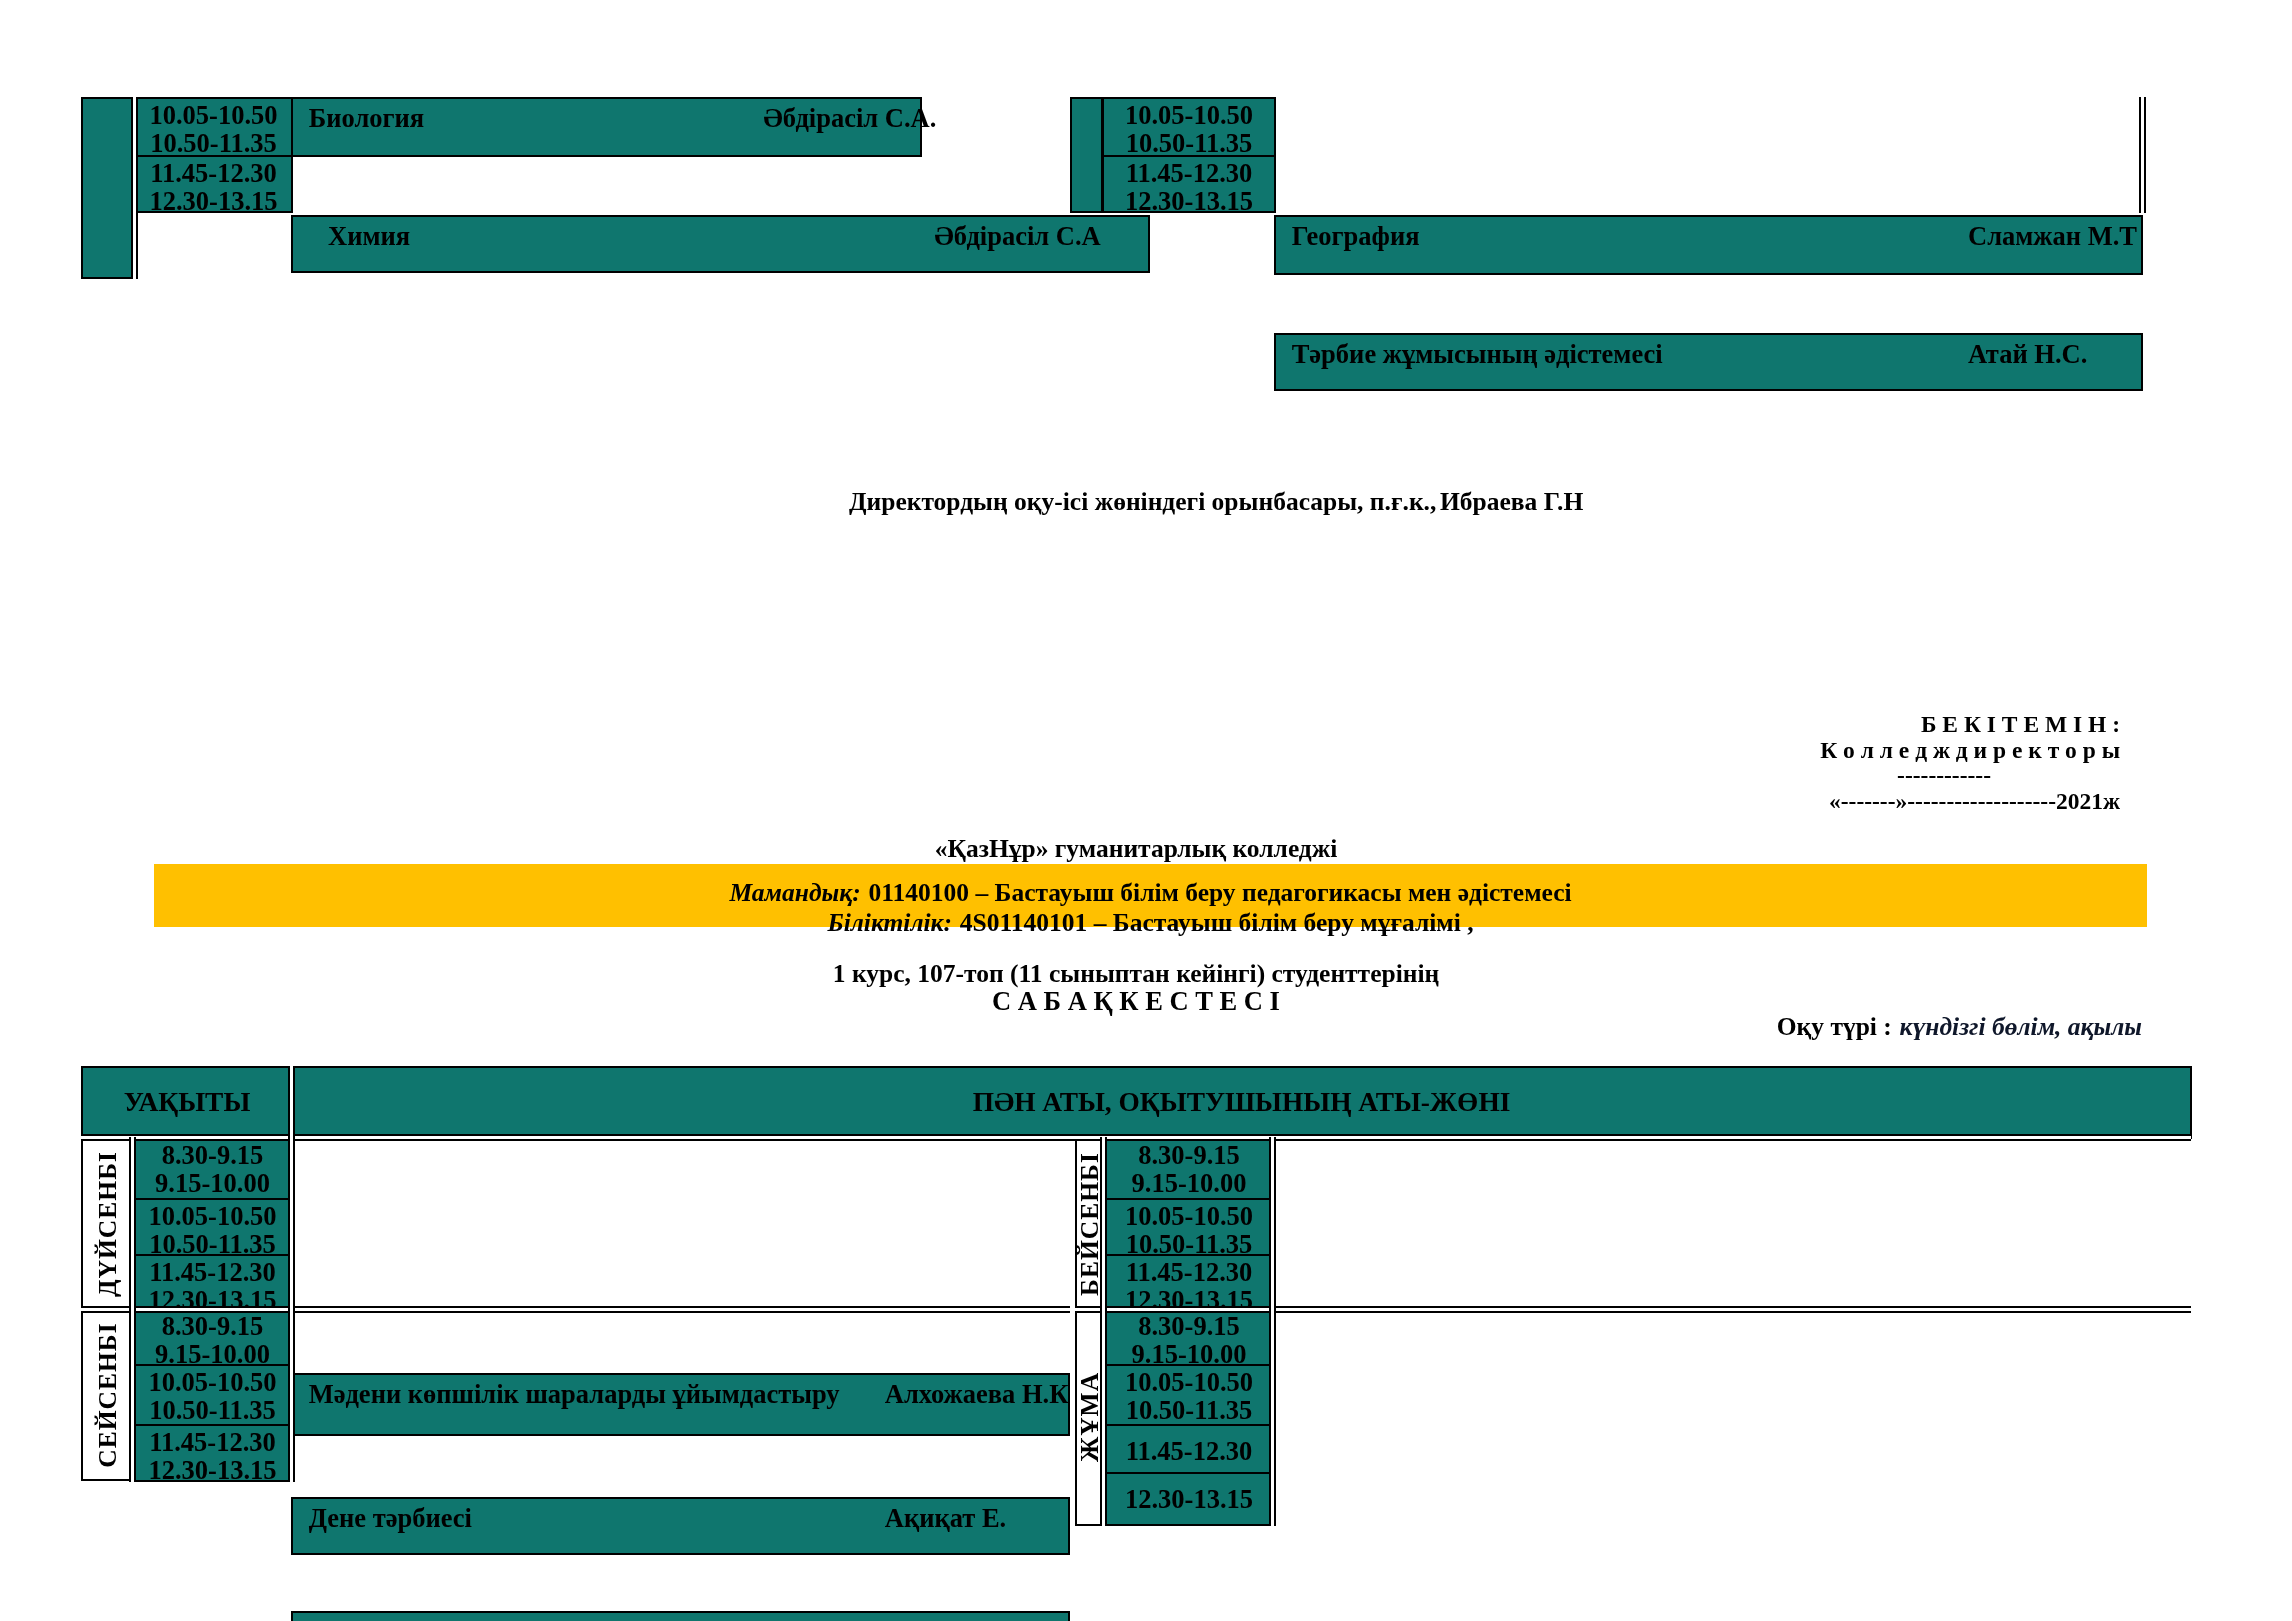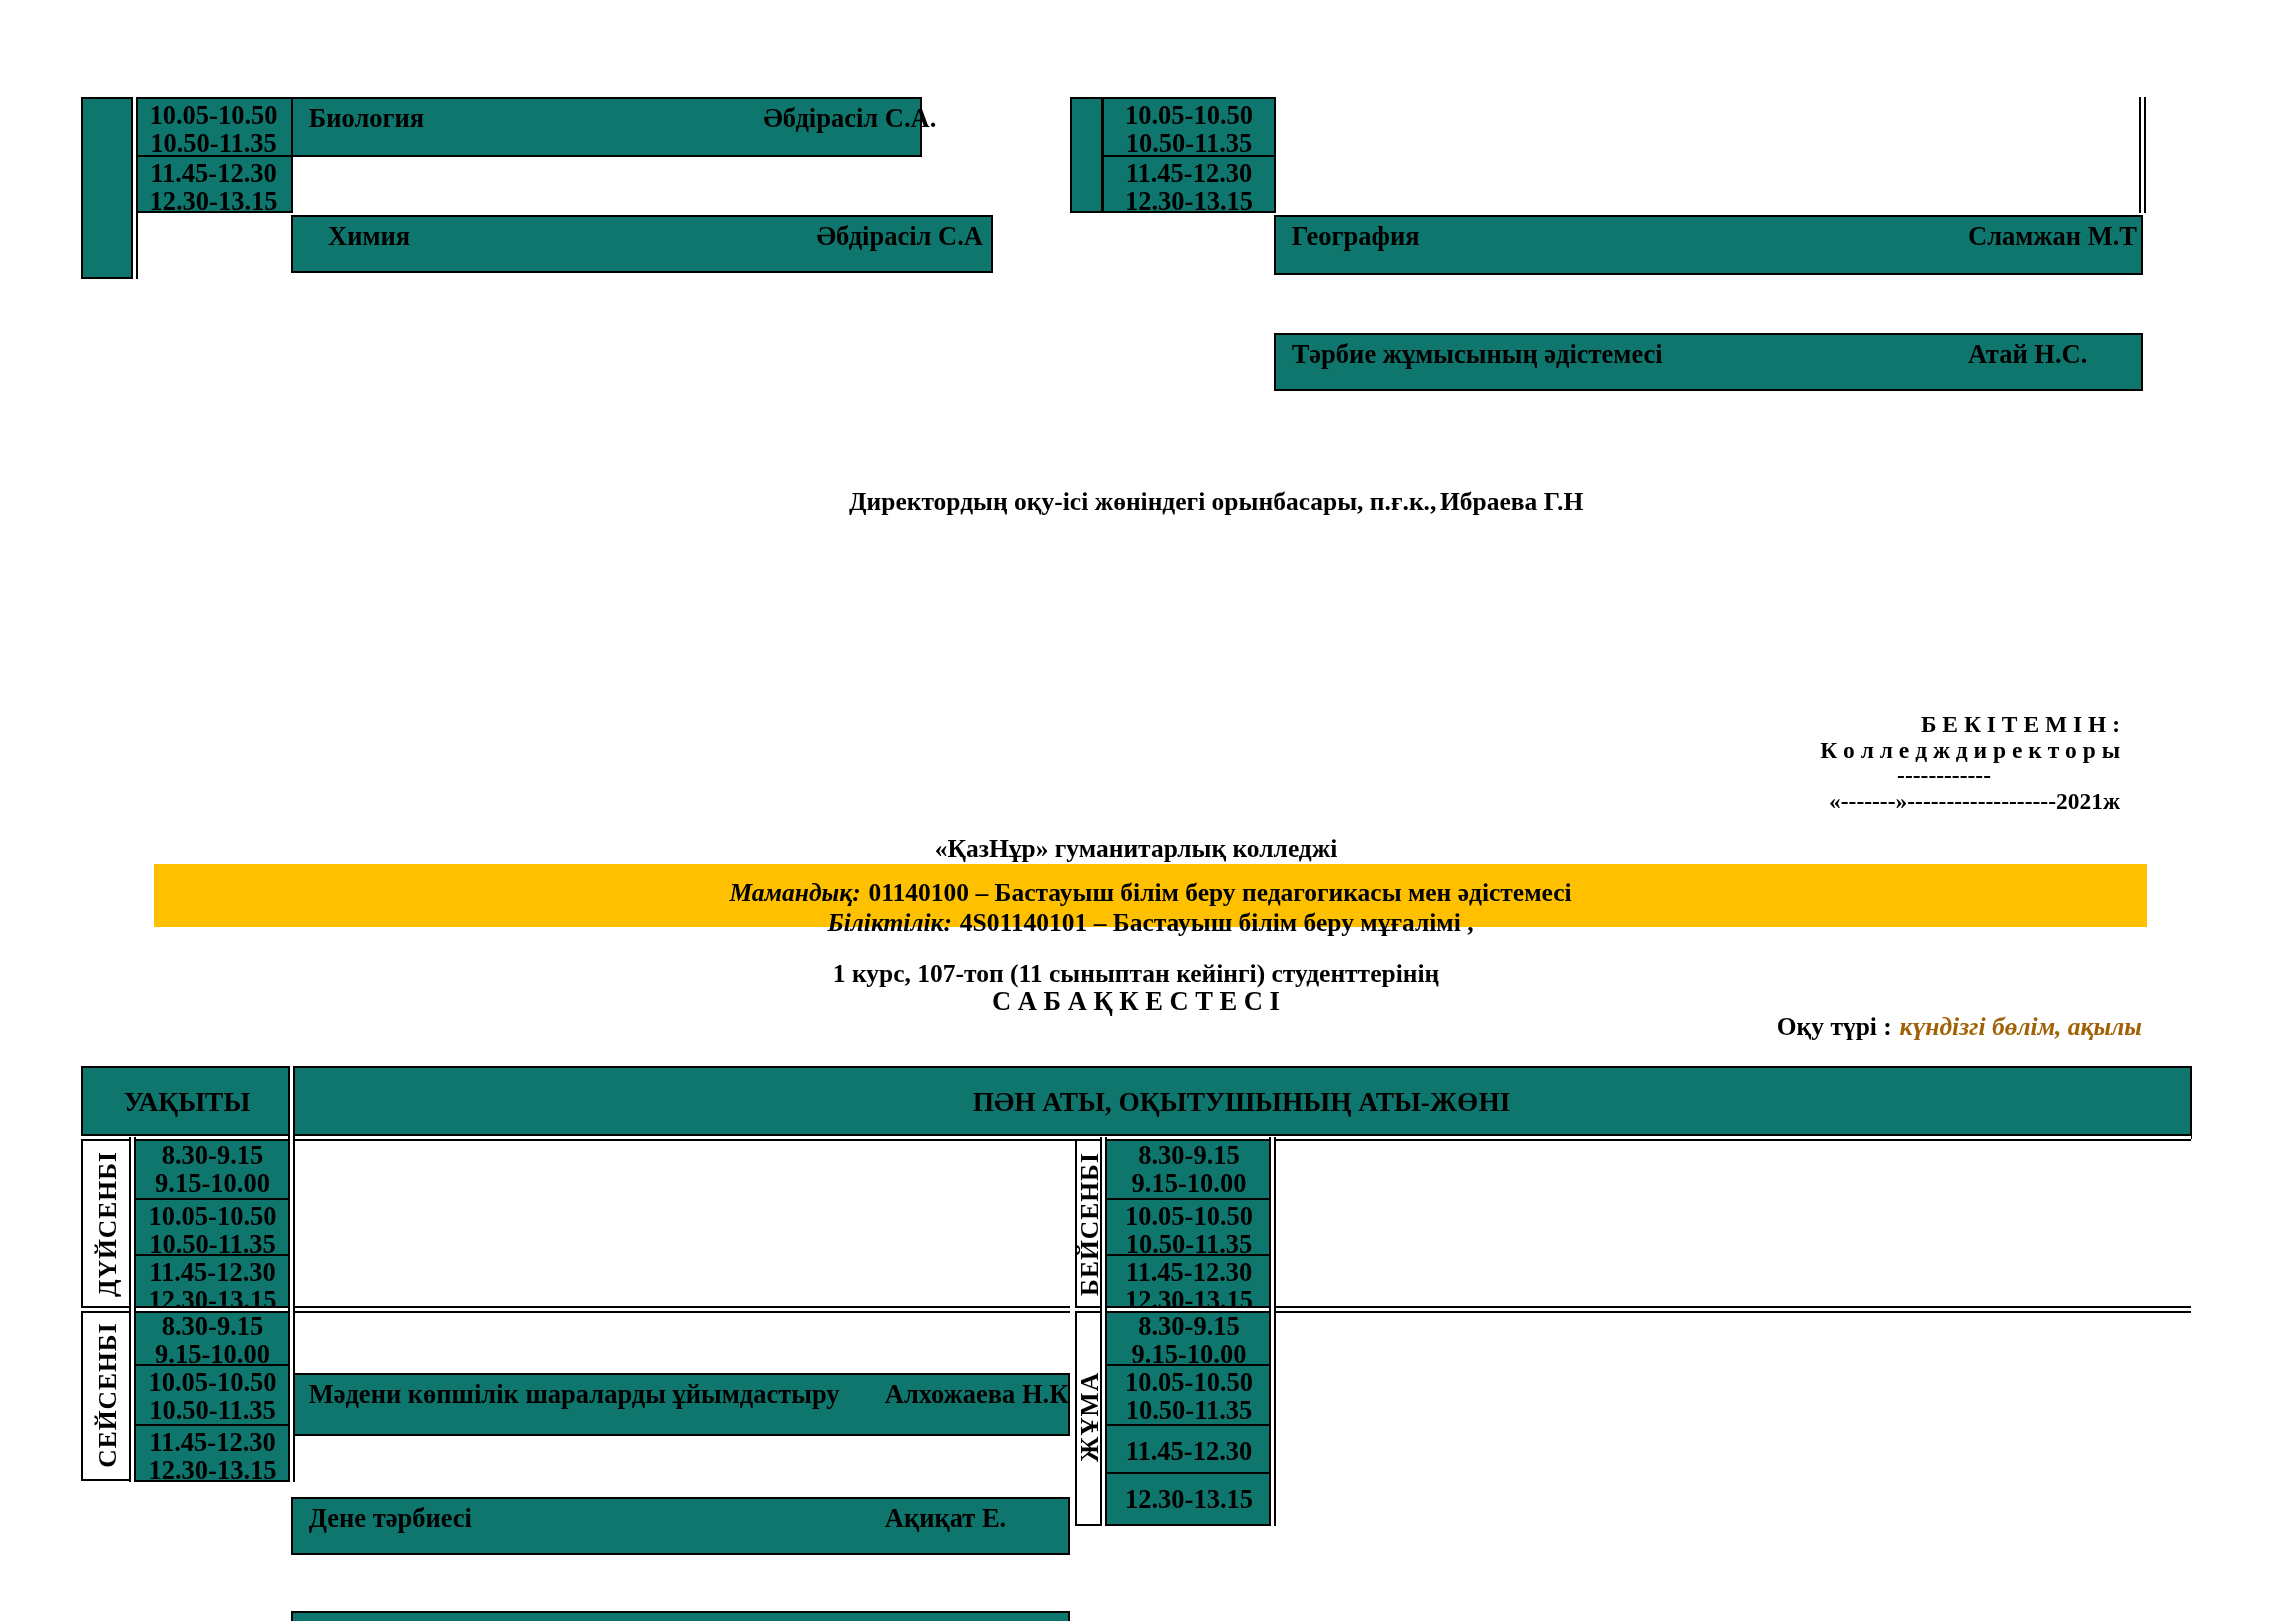--- a/index.html
+++ b/index.html
@@ -40,21 +40,21 @@
     <div>10.50-11.35</div>
   </div>
   <div class="cell subj tl" style="left:291px;top:97px;width:631px;height:60px;">
     <span>Биология</span>
     <span class="teach">Әбдірасіл С.А.</span>
   </div>
   <div class="cell time" style="left:134px;top:155px;width:159px;height:58px;">
     <div>11.45-12.30</div>
     <div>12.30-13.15</div>
   </div>
-  <div class="cell subj tl" style="left:291px;top:155px;width:702px;height:58px;padding-left:35px;">
+  <div class="cell subj tl" style="left:291px;top:155px;width:859px;height:58px;padding-left:35px;">
     <span>Химия</span>
     <span class="teach">Әбдірасіл С.А</span>
   </div>
 
   <div class="cell" style="left:1070px;top:97px;width:33px;height:116px;"></div>
 
   <div class="cell time" style="left:1102px;top:97px;width:174px;height:60px;">
     <div>10.05-10.50</div>
     <div>10.50-11.35</div>
   </div>
@@ -89,21 +89,21 @@
     <div>
       <span class="ital">Мамандық:</span><span>01140100 – Бастауыш білім беру педагогикасы мен әдістемесі</span>
     </div>
     <div>
       <span class="ital">Біліктілік:</span><span>4S01140101 – Бастауыш білім беру мұғалімі ,</span>
     </div>
   </div>
   <div class="cline" style="top:959px;">1 курс, 107-топ (11 сыныптан кейінгі) студенттерінің</div>
   <div class="cline" style="top:986px;font-size:26.5px;">С А Б А Қ   К Е С Т Е С І</div>
   <div style="position:absolute;right:151px;top:1012px;font-size:25.5px;font-weight:bold;white-space:nowrap;">
-    <span>Оқу түрі :</span><span class="red" style="color:#a16207;">күндізгі бөлім, ақылы</span>
+    <span>Оқу түрі :</span><span class="red" style="color:#0f172a;">күндізгі бөлім, ақылы</span>
   </div>
 
   <div class="cell hdr" style="left:291px;top:1066px;width:1901px;height:73px;">ПӘН АТЫ, ОҚЫТУШЫНЫҢ АТЫ-ЖӨНІ</div>
   <div class="cell hdr" style="left:81px;top:1066px;width:212px;height:73px;">УАҚЫТЫ</div>
 
   <div class="dayv" style="left:81px;top:1137px;width:53px;height:173px;">
     <span>ДҮЙСЕНБІ</span>
   </div>
   <div class="cell time" style="left:132px;top:1137px;width:161px;height:63px;">
     <div>8.30-9.15</div>

